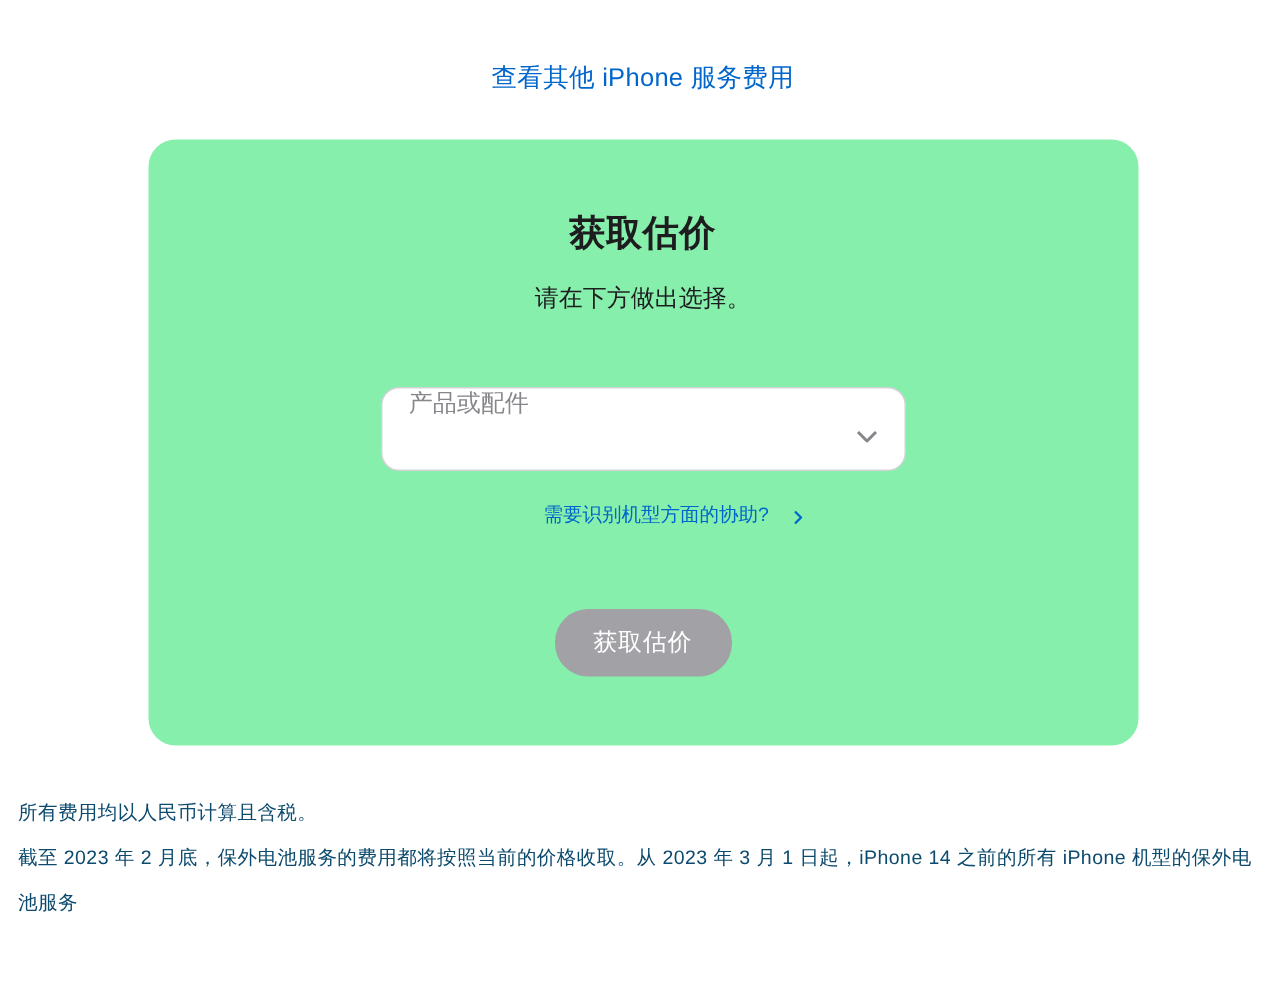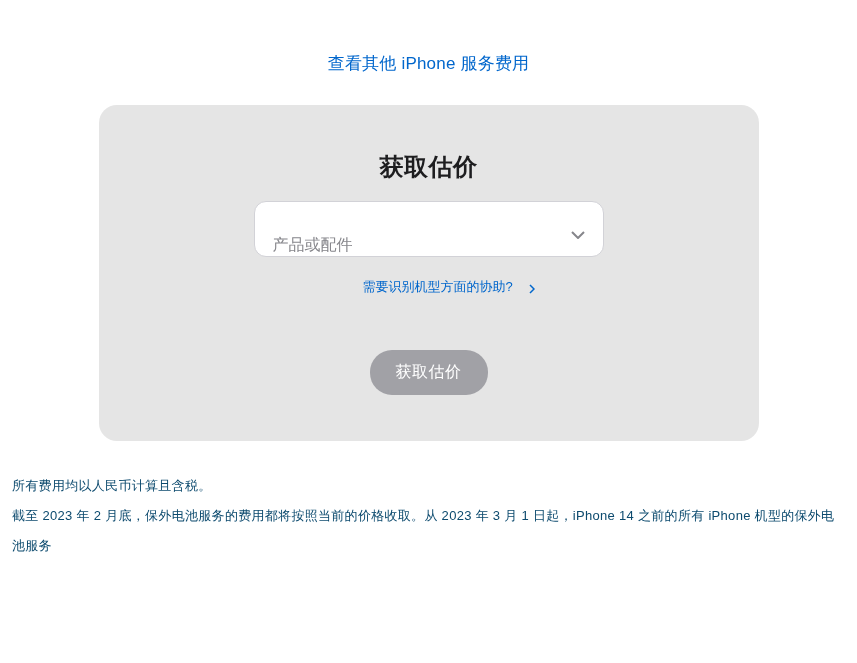--- a/index.html
+++ b/index.html
@@ -13,31 +13,31 @@
       width: 857px;
       height: 663px;
       overflow: hidden;
     }
     .container {
       width: 100%;
       padding: 0 10px;
     }
     .top-link {
       text-align: center;
-      padding-top: 52px;
+      padding-top: 40px;
       padding-bottom: 30px;
     }
     .top-link a {
       color: #0066cc;
       text-decoration: none;
       font-size: 17px;
       letter-spacing: 0.2px;
     }
     .card {
-      background: #e5e5e5;
+      background: #86efac;
       border-radius: 18px;
       width: 660px;
       margin: 0 auto;
       padding: 46px 40px 46px 40px;
       text-align: center;
     }
     .card-title {
       font-size: 24px;
       font-weight: 600;
       color: #1d1d1f;
@@ -59,21 +59,21 @@
       height: 56px;
       background: #ffffff;
       border: 1px solid #d2d2d7;
       border-radius: 12px;
       padding: 0 40px 0 18px;
       font-size: 16px;
       color: #86868b;
       text-align: left;
       cursor: pointer;
       display: flex;
-      align-items: flex-end;
+      align-items: flex-start;
       position: relative;
     }
     .chevron {
       position: absolute;
       right: 18px;
       top: 50%;
       transform: translateY(-50%);
       width: 14px;
       height: 8px;
       color: #86868b;
@@ -120,20 +120,21 @@
 </head>
 <body>
 
 <div class="container">
   <div class="top-link">
     <a href="#">查看其他 iPhone 服务费用</a>
   </div>
 
   <div class="card">
     <h2 class="card-title">获取估价</h2>
+    <p class="card-subtitle">请在下方做出选择。</p>
 
     <div class="select-wrap">
       <div class="select-box">
         <span>产品或配件</span>
         <span class="chevron">
           <svg viewBox="0 0 14 8" width="14" height="8" fill="none" stroke="currentColor" stroke-width="2">
             <path d="M1 1 L7 7 L13 1"></path>
           </svg>
         </span>
       </div>

